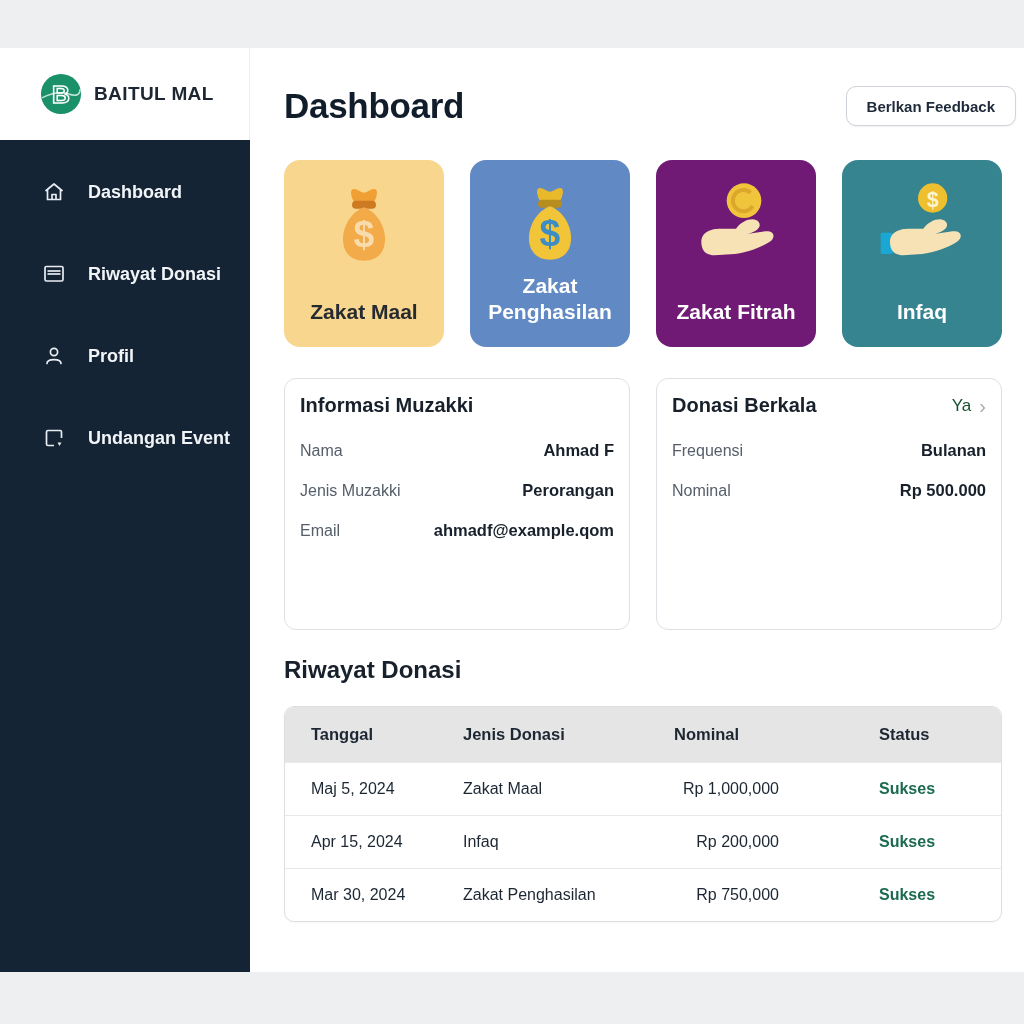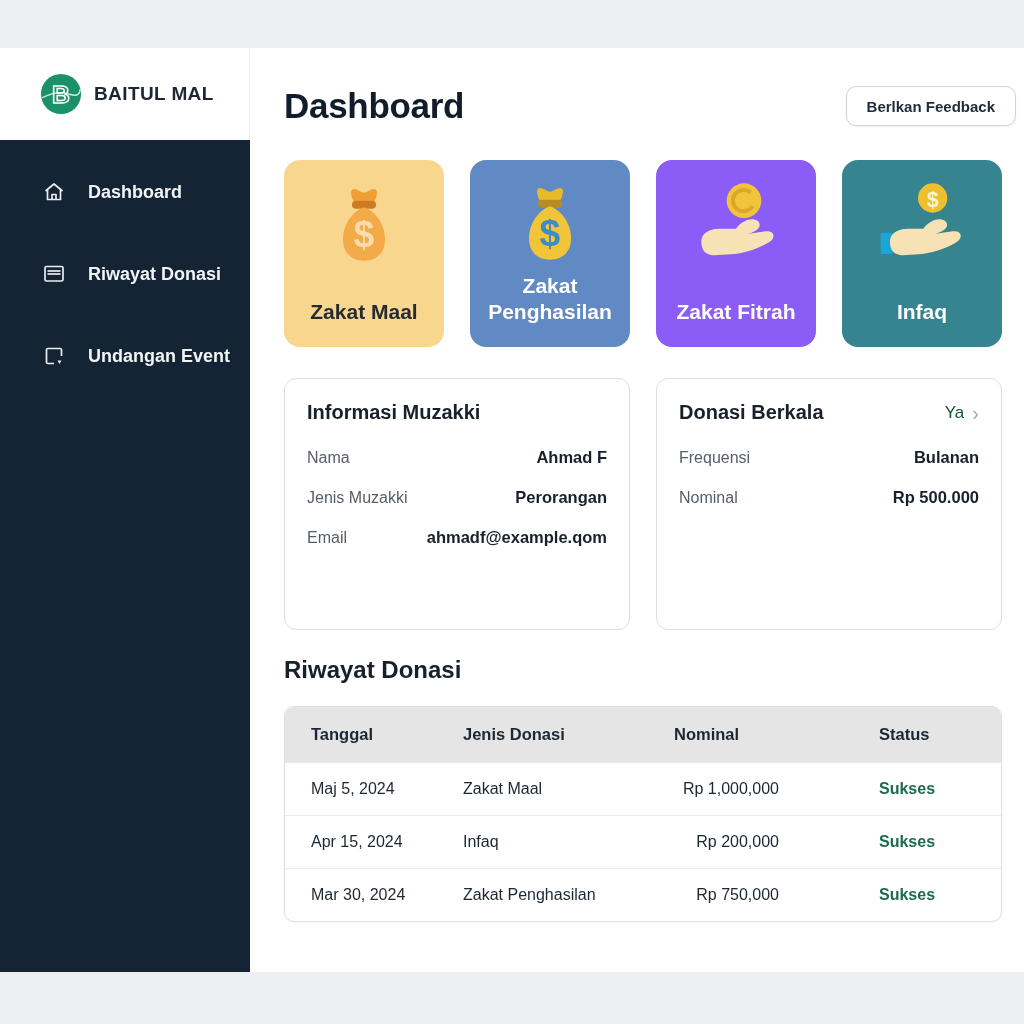--- a/index.html
+++ b/index.html
@@ -55,21 +55,21 @@
   }
   .cat-icon { margin-top:16px; height:100px; display:flex; align-items:center; justify-content:center; }
   .cat-label {
     margin-top:auto; margin-bottom:22px; padding:0 8px;
     font-size:21px; font-weight:700; text-align:center; line-height:1.23;
   }
   
   .info-row { position:absolute; top:330px; left:34px; width:718px; display:flex; gap:26px; }
   .info-card {
     width:346px; height:252px; background:#ffffff;
-    border:1px solid #dcdfe4; border-radius:12px; padding:22px;
+    border:1px solid #dcdfe4; border-radius:12px; padding:15px;
   }
   .info-card-head { display:flex; justify-content:space-between; align-items:center; }
   .info-title { font-size:20px; font-weight:700; color:#17202b; }
   .info-link { display:flex; align-items:center; gap:8px; cursor:pointer; }
   .info-link-value { font-size:17px; color:#14532d; }
   .chevron { font-size:20px; color:#a3aab2; line-height:1; }
   .kv-rows { margin-top:24px; }
   .kv-row { display:flex; justify-content:space-between; align-items:baseline; margin-bottom:21px; }
   .kv-label { font-size:16px; color:#555e6a; }
   .kv-value { font-size:16.5px; font-weight:600; color:#17202b; }
@@ -118,20 +118,27 @@
 
       <div class="nav-item">
         <svg class="nav-icon" viewBox="0 0 24 24" fill="none" stroke="#e9edf2" stroke-width="1.7" stroke-linejoin="round">
           <rect x="3" y="4.5" width="18" height="14.5" rx="1.5"></rect>
           <path d="M5.5 9 H18.5"></path>
           <path d="M5.5 12 H18.5"></path>
         </svg>
         <span class="nav-label">Riwayat Donasi</span>
       </div>
 
+      <div class="nav-item">
+        <svg class="nav-icon" viewBox="0 0 24 24" fill="none" stroke="#e9edf2" stroke-width="1.7" stroke-linecap="round">
+          <circle cx="12" cy="8" r="3.6"></circle>
+          <path d="M5 19.5 C5 14.4 19 14.4 19 19.5"></path>
+        </svg>
+        <span class="nav-label">Profil</span>
+      </div>
 
       <div class="nav-item">
         <svg class="nav-icon" viewBox="0 0 24 24" fill="none" stroke="#e9edf2" stroke-width="1.7" stroke-linejoin="round">
           <path d="M19.5 12 V6 A1.5 1.5 0 0 0 18 4.5 H6 A1.5 1.5 0 0 0 4.5 6 V18 A1.5 1.5 0 0 0 6 19.5 H12"></path>
           <path d="M15.5 16.5 H19.5 L17.5 20 Z" fill="#e9edf2" stroke="none"></path>
         </svg>
         <span class="nav-label">Undangan Event</span>
       </div>
     </nav>
   </aside>
@@ -162,21 +169,21 @@
           <svg width="96" height="96" viewBox="0 0 72 72">
             <path d="M27 15 Q24 5 33 10 Q36 12 39 10 Q48 5 45 15 L42 21 L30 21 Z" fill="#e9b92c"></path>
             <rect x="27" y="17" width="18" height="6" rx="3" fill="#b88d20"></rect>
             <path d="M36 22 C17 29 13 62 36 62 C59 62 55 29 36 22 Z" fill="#f2c538"></path>
             <text x="36" y="52" text-anchor="middle" font-size="28" font-weight="bold" fill="#3c8dc5" font-family="Liberation Sans, DejaVu Sans, sans-serif">$</text>
           </svg>
         </div>
         <div class="cat-label" style="color: rgb(255, 255, 255);">Zakat Penghasilan</div>
       </div>
 
-      <div class="cat-card" style="background-color: #8b5cf6;">
+      <div class="cat-card" style="background-color: #701a75;">
         <div class="cat-icon">
           <svg width="96" height="96" viewBox="0 0 72 72">
             <circle cx="42" cy="17" r="13" fill="#f0c53c"></circle>
             <path d="M47 11 a8 8 0 1 0 1.5 10" stroke="#dca72a" stroke-width="3" fill="none"></path>
             <path d="M10 48 C10 40 18 38 24 38 L36 38 C41 31 50 29 53 33 C56 37 50 41 44 42 L58 40 C65 39 66 45 61 48 C55 52 44 56 35 57 L20 58 C13 58 10 54 10 48 Z" fill="#f6e2b4"></path>
           </svg>
         </div>
         <div class="cat-label" style="color: rgb(255, 255, 255);">Zakat Fitrah</div>
       </div>
 

